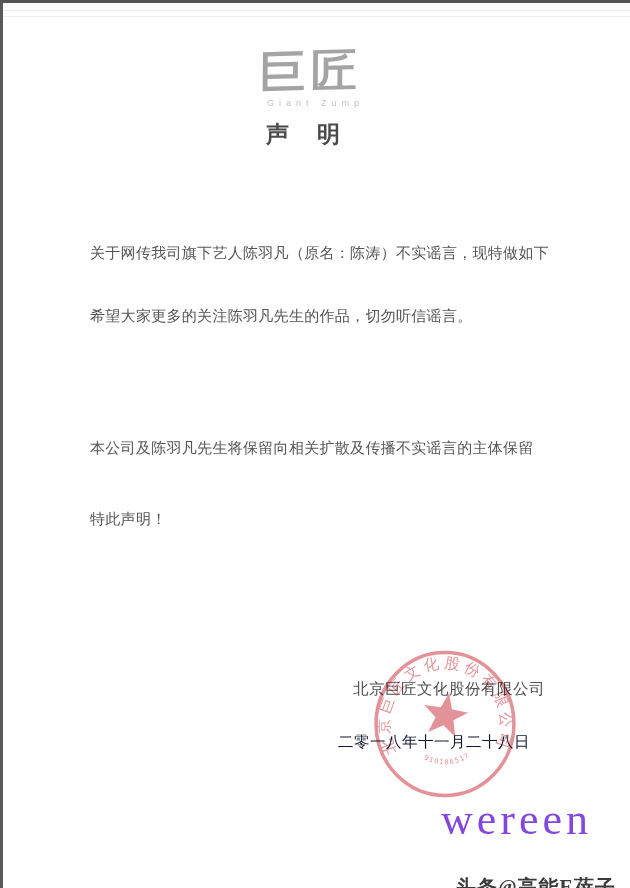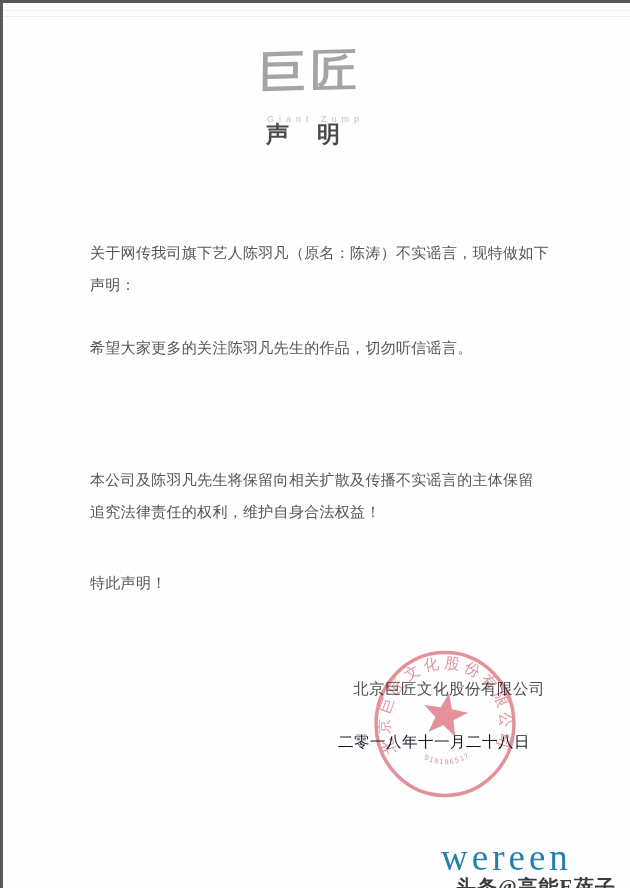--- a/index.html
+++ b/index.html
@@ -28,21 +28,21 @@
   .logo-hanzi {
     display: inline-block;
     font-size: 46px; line-height: 50px;
     font-weight: bold;
     color: #959595;
     letter-spacing: 6px;
     transform: rotate(-1.5deg) skewX(-2deg);
     opacity: 0.85;
   }
   .logo-latin {
-    margin-top: 17px;
+    margin-top: 1px;
     font-family: "Liberation Sans", "DejaVu Sans", sans-serif;
     font-size: 9px;
     color: #c3c3c3;
     letter-spacing: 5px;
     padding-left: 9px;
   }
 
   
   .doc-title {
     position: absolute; top: 116px; left: 0; width: 616px;
@@ -88,23 +88,23 @@
   .seal {
     position: absolute; top: 646px; left: 368px;
     width: 148px; height: 150px;
     z-index: 2;
     mix-blend-mode: multiply;
     opacity: 0.68;
   }
 
   
   .wm-pink {
-    position: absolute; top: 833px; left: 438px;
-    font-size: 37px; line-height: 44px;
-    color: #0369a1;
+    position: absolute; top: 795px; left: 438px;
+    font-size: 44px; line-height: 44px;
+    color: #6d28d9;
     letter-spacing: 4px;
     font-family: "Liberation Serif", "DejaVu Serif", serif;
     z-index: 3;
     opacity: 0.85;
   }
   .wm-caption {
     position: absolute; top: 851px; left: 453px;
     font-size: 20px; line-height: 26px;
     font-weight: bold;
     color: #3b3b3b;
@@ -129,28 +129,26 @@
   <div class="logo-block">
     <div class="logo-hanzi">巨匠</div>
     <div class="logo-latin">Giant Zump</div>
   </div>
 
   <div class="doc-title">声明</div>
 
   <div class="body-text">
     <div class="para p1">
       <div class="line">关于网传我司旗下艺人陈羽凡（原名：陈涛）不实谣言，现特做如下</div>
-      <div class="line">声明：</div>
     </div>
     <div class="para p3">
       <div class="line">希望大家更多的关注陈羽凡先生的作品，切勿听信谣言。</div>
     </div>
     <div class="para p4">
       <div class="line">本公司及陈羽凡先生将保留向相关扩散及传播不实谣言的主体保留</div>
-      <div class="line">追究法律责任的权利，维护自身合法权益！</div>
     </div>
     <div class="para p5">
       <div class="line">特此声明！</div>
     </div>
   </div>
 
   <div class="sign-company">北京巨匠文化股份有限公司</div>
   <div class="sign-date">二零一八年十一月二十八日</div>
 
   <svg class="seal" viewBox="0 0 145 148" xmlns="http://www.w3.org/2000/svg">

